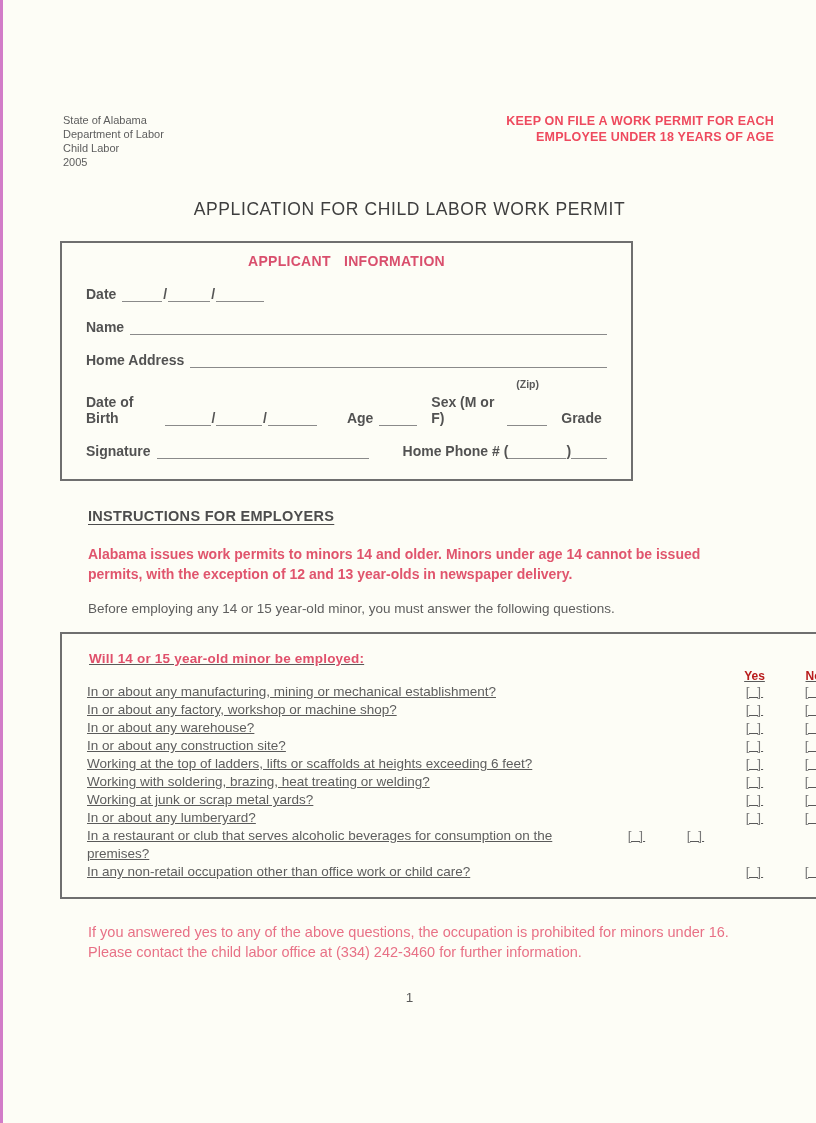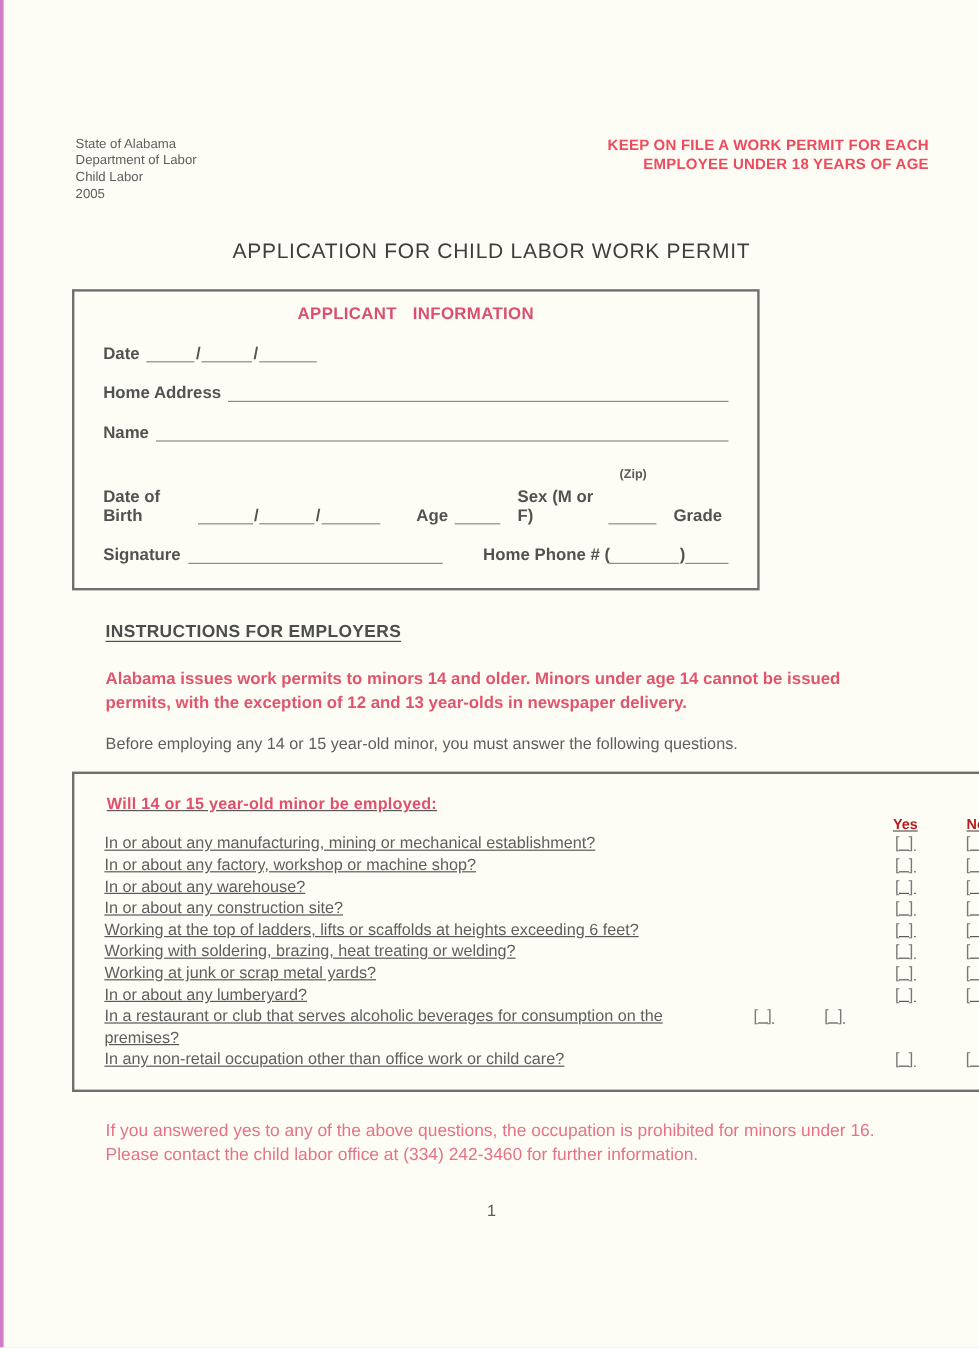--- a/index.html
+++ b/index.html
@@ -22,21 +22,21 @@
   
   .box { border:2px solid #6f6f6f; margin-left:57px; background:transparent; }
   .applicant-box { width:573px; margin-top:21px; padding:10px 24px 20px 24px; }
   .box-heading { text-align:center; font-size:14px; font-weight:bold; word-spacing:9px; color:#d94f6d; margin-bottom:4px; letter-spacing:0.3px; }
 
   .f-row { display:flex; align-items:flex-end; margin-top:16px; font-size:14px; font-weight:bold; color:#525252; }
   .blank { display:inline-block; border-bottom:1.5px solid #8a8a8a; height:17px; }
   .blank.grow { flex:1; }
   .slash { padding:0 1px; font-weight:bold; color:#555; }
   .sp-s { width:6px; }  .sp-m { width:16px; } .sp-l { width:34px; }
-  .zip-row { text-align:right; font-size:10.5px; font-weight:bold; color:#5a5a5a; padding-right:68px; margin-top:21px; }
+  .zip-row { text-align:right; font-size:10.5px; font-weight:bold; color:#5a5a5a; padding-right:68px; margin-top:10px; }
   .applicant-box .f-row:first-of-type { margin-top:12px; }
 
   
   .instr-heading { margin:27px 0 0 85px; font-size:14.5px; font-weight:bold; color:#4d4d4d;
     text-decoration:underline; text-underline-offset:3px; letter-spacing:0.3px; }
   .red-note { margin:21px 70px 0 85px; font-size:14px; line-height:19.5px; font-weight:bold; color:#e0556d; }
   .intro { margin:17px 70px 0 85px; font-size:13.5px; color:#5e5e5e; }
 
   
   .questions-box { width:797px; margin-top:16px; padding:17px 12px 16px 25px;text-decoration:underline; }
@@ -78,27 +78,27 @@
       <span>Date</span>
       <span class="sp-s"></span>
       <span class="blank" style="width:40px"></span>
       <span class="slash">/</span>
       <span class="blank" style="width:42px"></span>
       <span class="slash">/</span>
       <span class="blank" style="width:48px"></span>
     </div>
 
     <div class="f-row">
+      <span>Name</span>
+      <span class="sp-s"></span>
+      <span class="blank grow"></span>
+    </div>
+
+    <div class="f-row">
       <span>Home Address</span>
-      <span class="sp-s"></span>
-      <span class="blank grow"></span>
-    </div>
-
-    <div class="f-row">
-      <span>Name</span>
       <span class="sp-s"></span>
       <span class="blank grow"></span>
     </div>
     <div class="zip-row">(Zip)</div>
 
     <div class="f-row" style="margin-top:4px">
       <span>Date of Birth</span>
       <span class="sp-s"></span>
       <span class="blank" style="width:52px"></span>
       <span class="slash">/</span>

